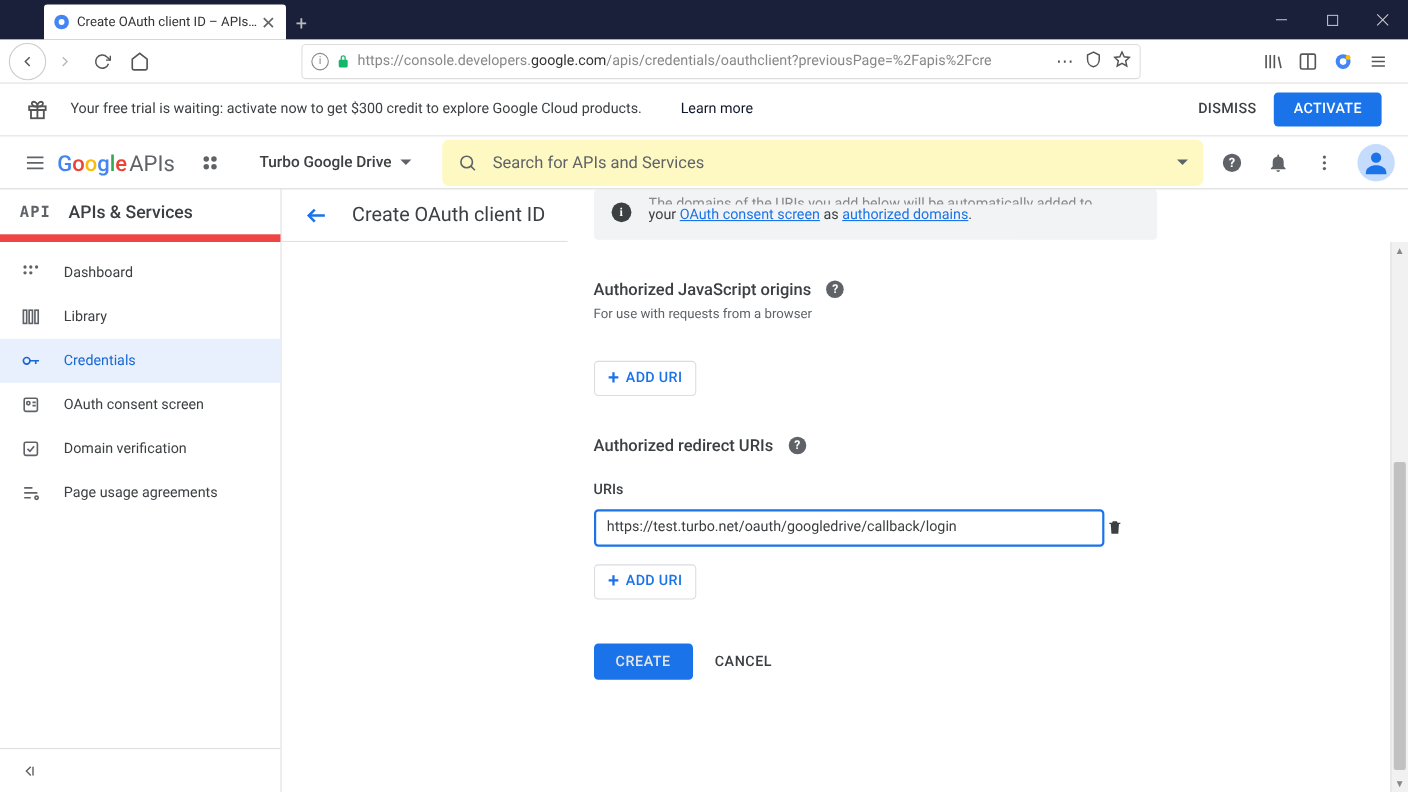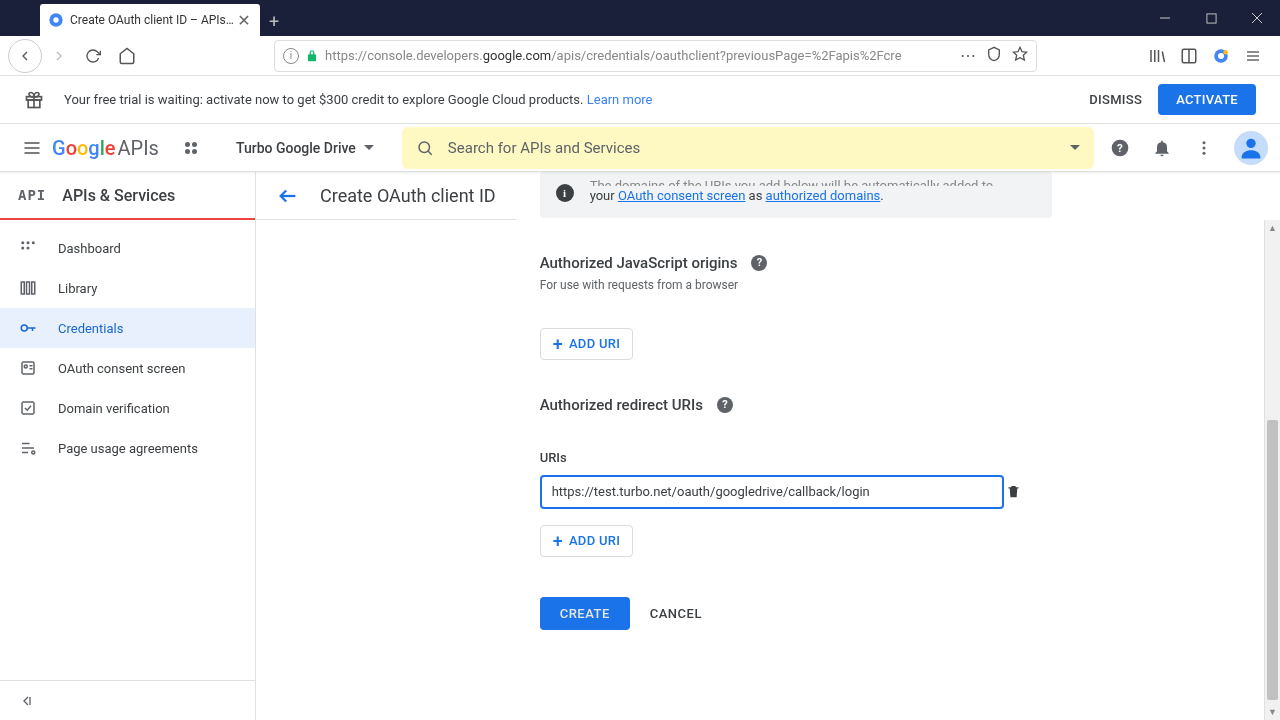--- a/index.html
+++ b/index.html
@@ -27,21 +27,21 @@
 .url-text .dark { color: #333; }
 .url-actions { display: flex; gap: 10px; align-items: center; color: #555; }
 .url-actions span { cursor: pointer; }
 .toolbar-right { margin-left: auto; display: flex; gap: 14px; align-items: center; color: #555; padding-right: 10px; }
 .toolbar-right span { cursor: pointer; width: 18px; height: 18px; display: inline-flex; align-items: center; justify-content: center; }
 
 
 .trial-banner { height: 48px; display: flex; align-items: center; padding: 0 24px; border-bottom: 1px solid #e0e0e0; }
 .gift-icon { width: 20px; height: 20px; margin-right: 20px; color: #555; }
 .trial-text { font-size: 13px; color: #3c4043; }
-.trial-text a { color: #3b82f6; text-decoration: none; }
+.trial-text a { color: #0f172a; text-decoration: none; margin-left: 32px; }
 .trial-actions { margin-left: auto; display: flex; gap: 16px; align-items: center; }
 .dismiss-btn { font-size: 13px; font-weight: 500; color: #3c4043; cursor: pointer; letter-spacing: 0.3px; }
 .activate-btn { background: #1a73e8; color: #fff; font-size: 13px; font-weight: 500; padding: 8px 18px; border-radius: 4px; cursor: pointer; letter-spacing: 0.3px; }
 
 
 .console-header { height: 48px; display: flex; align-items: center; padding: 0 12px; border-bottom: 1px solid #e0e0e0; box-shadow: 0 1px 2px rgba(0,0,0,0.08); position: relative; z-index: 2; }
 .menu-btn { width: 40px; height: 40px; display: flex; align-items: center; justify-content: center; cursor: pointer; color: #5f6368; }
 .google-logo { font-size: 20px; font-weight: 500; display: flex; align-items: center; margin-right: 18px; }
 .google-logo .g1 { color: #4285f4; }
 .google-logo .g2 { color: #ea4335; }
@@ -60,21 +60,21 @@
 .search-bar input::placeholder { color: #5f6368; }
 .search-arrow { border-left: 5px solid transparent; border-right: 5px solid transparent; border-top: 5px solid #5f6368; margin-left: 8px; cursor: pointer; }
 .header-icons { margin-left: auto; display: flex; gap: 18px; align-items: center; }
 .header-icon { width: 24px; height: 24px; display: flex; align-items: center; justify-content: center; color: #5f6368; cursor: pointer; }
 .avatar { width: 34px; height: 34px; border-radius: 50%; background: #c5dcfd; display: flex; align-items: center; justify-content: center; cursor: pointer; }
 .avatar svg { fill: #1a73e8; }
 
 
 .layout { display: flex; height: calc(720px - 36px - 40px - 48px - 48px); position: relative; }
 .sidebar { width: 256px; border-right: 1px solid #e0e0e0; display: flex; flex-direction: column; }
-.sidebar-header { height: 48px; display: flex; align-items: center; padding: 0 18px; gap: 16px; border-bottom: 2px solid #ef4444; }
+.sidebar-header { height: 48px; display: flex; align-items: center; padding: 0 18px; gap: 16px; border-bottom: 7px solid #ef4444; }
 .api-badge { font-family: monospace; font-size: 14px; font-weight: bold; color: #5f6368; letter-spacing: 1px; }
 .sidebar-title { font-size: 16px; color: #3c4043; font-weight: 500; }
 .sidebar-items { flex: 1; padding-top: 8px; }
 .sidebar-item { height: 40px; display: flex; align-items: center; padding: 0 18px; gap: 20px; cursor: pointer; font-size: 13px; color: #3c4043; }
 .sidebar-item.active { background: #e8f0fe; color: #1967d2; }
 .sidebar-item.active .sidebar-icon { color: #1967d2; }
 .sidebar-icon { width: 20px; height: 20px; color: #5f6368; display: flex; align-items: center; justify-content: center; }
 .sidebar-collapse { height: 40px; border-top: 1px solid #e0e0e0; display: flex; align-items: center; padding: 0 18px; cursor: pointer; color: #5f6368; }
 
 
@@ -92,21 +92,21 @@
 
 .section { margin-top: 36px; max-width: 512px; }
 .section-header { display: flex; align-items: center; gap: 14px; margin-bottom: 6px; }
 .section-title { font-size: 15px; font-weight: 500; color: #3c4043; }
 .help-icon { width: 16px; height: 16px; background: #5f6368; color: #fff; border-radius: 50%; display: flex; align-items: center; justify-content: center; font-size: 11px; font-weight: bold; cursor: pointer; }
 .section-desc { font-size: 12px; color: #5f6368; margin-bottom: 16px; }
 
 .add-uri-btn { display: inline-flex; align-items: center; gap: 6px; border: 1px solid #dadce0; border-radius: 4px; padding: 6px 12px; color: #1a73e8; font-size: 13px; font-weight: 500; cursor: pointer; background: #fff; letter-spacing: 0.3px; }
 .add-uri-btn .plus { font-size: 18px; line-height: 1; }
 
-.field-label { font-size: 13px; color: #3c4043; font-weight: 500; margin-bottom: 10px; margin-top: 36px; }
+.field-label { font-size: 13px; color: #3c4043; font-weight: 500; margin-bottom: 10px; margin-top: 24px; }
 .uri-row { display: flex; align-items: center; margin-bottom: 16px; }
 .uri-input { width: 464px; height: 34px; border: 2px solid #1a73e8; border-radius: 4px; padding: 0 10px; font-size: 13px; color: #3c4043; outline: none; }
 .delete-btn { width: 20px; height: 20px; color: #3c4043; cursor: pointer; display: flex; align-items: center; justify-content: center; }
 
 .form-actions { display: flex; gap: 20px; align-items: center; margin-top: 40px; }
 .create-btn { background: #1a73e8; color: #e5e5e5; font-size: 13px; font-weight: 500; padding: 9px 20px; border-radius: 4px; cursor: pointer; border: none; letter-spacing: 0.5px; }
 .cancel-btn { font-size: 13px; font-weight: 500; color: #3c4043; cursor: pointer; letter-spacing: 0.5px; }
 
 
 .scrollbar-track { position: absolute; right: 0; top: 48px; bottom: 0; width: 16px; background: #f1f1f1; border-left: 1px solid #e0e0e0; }

